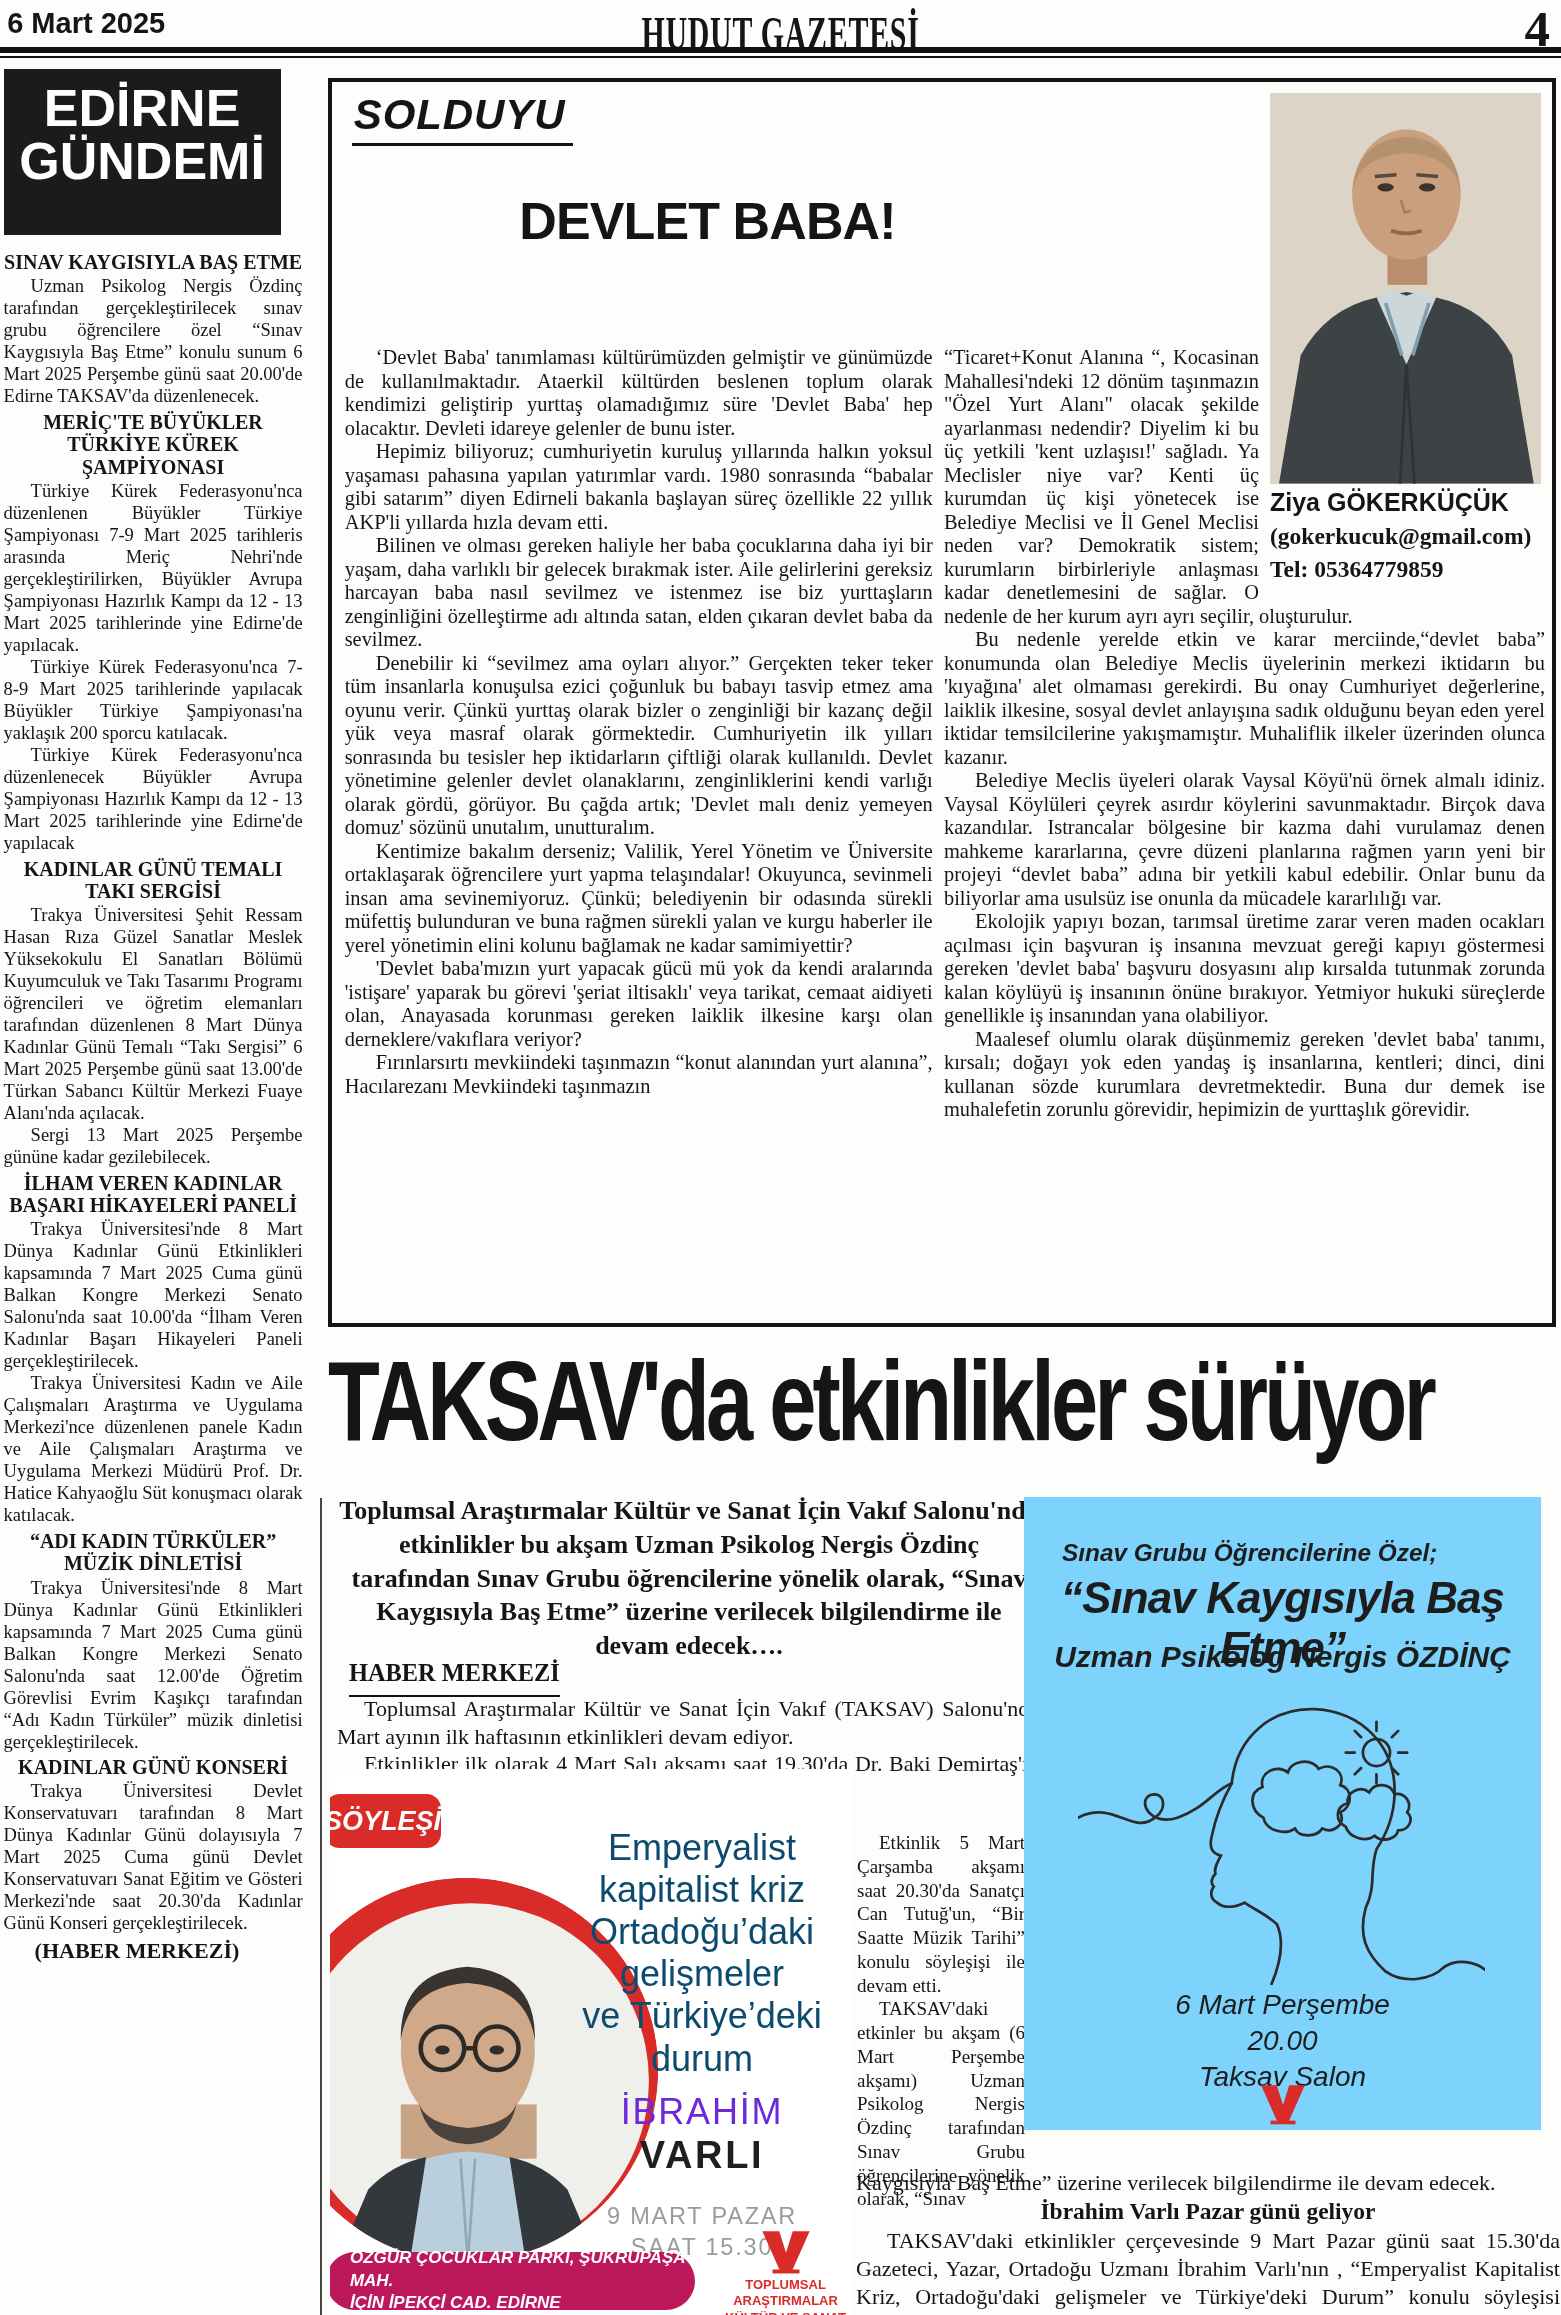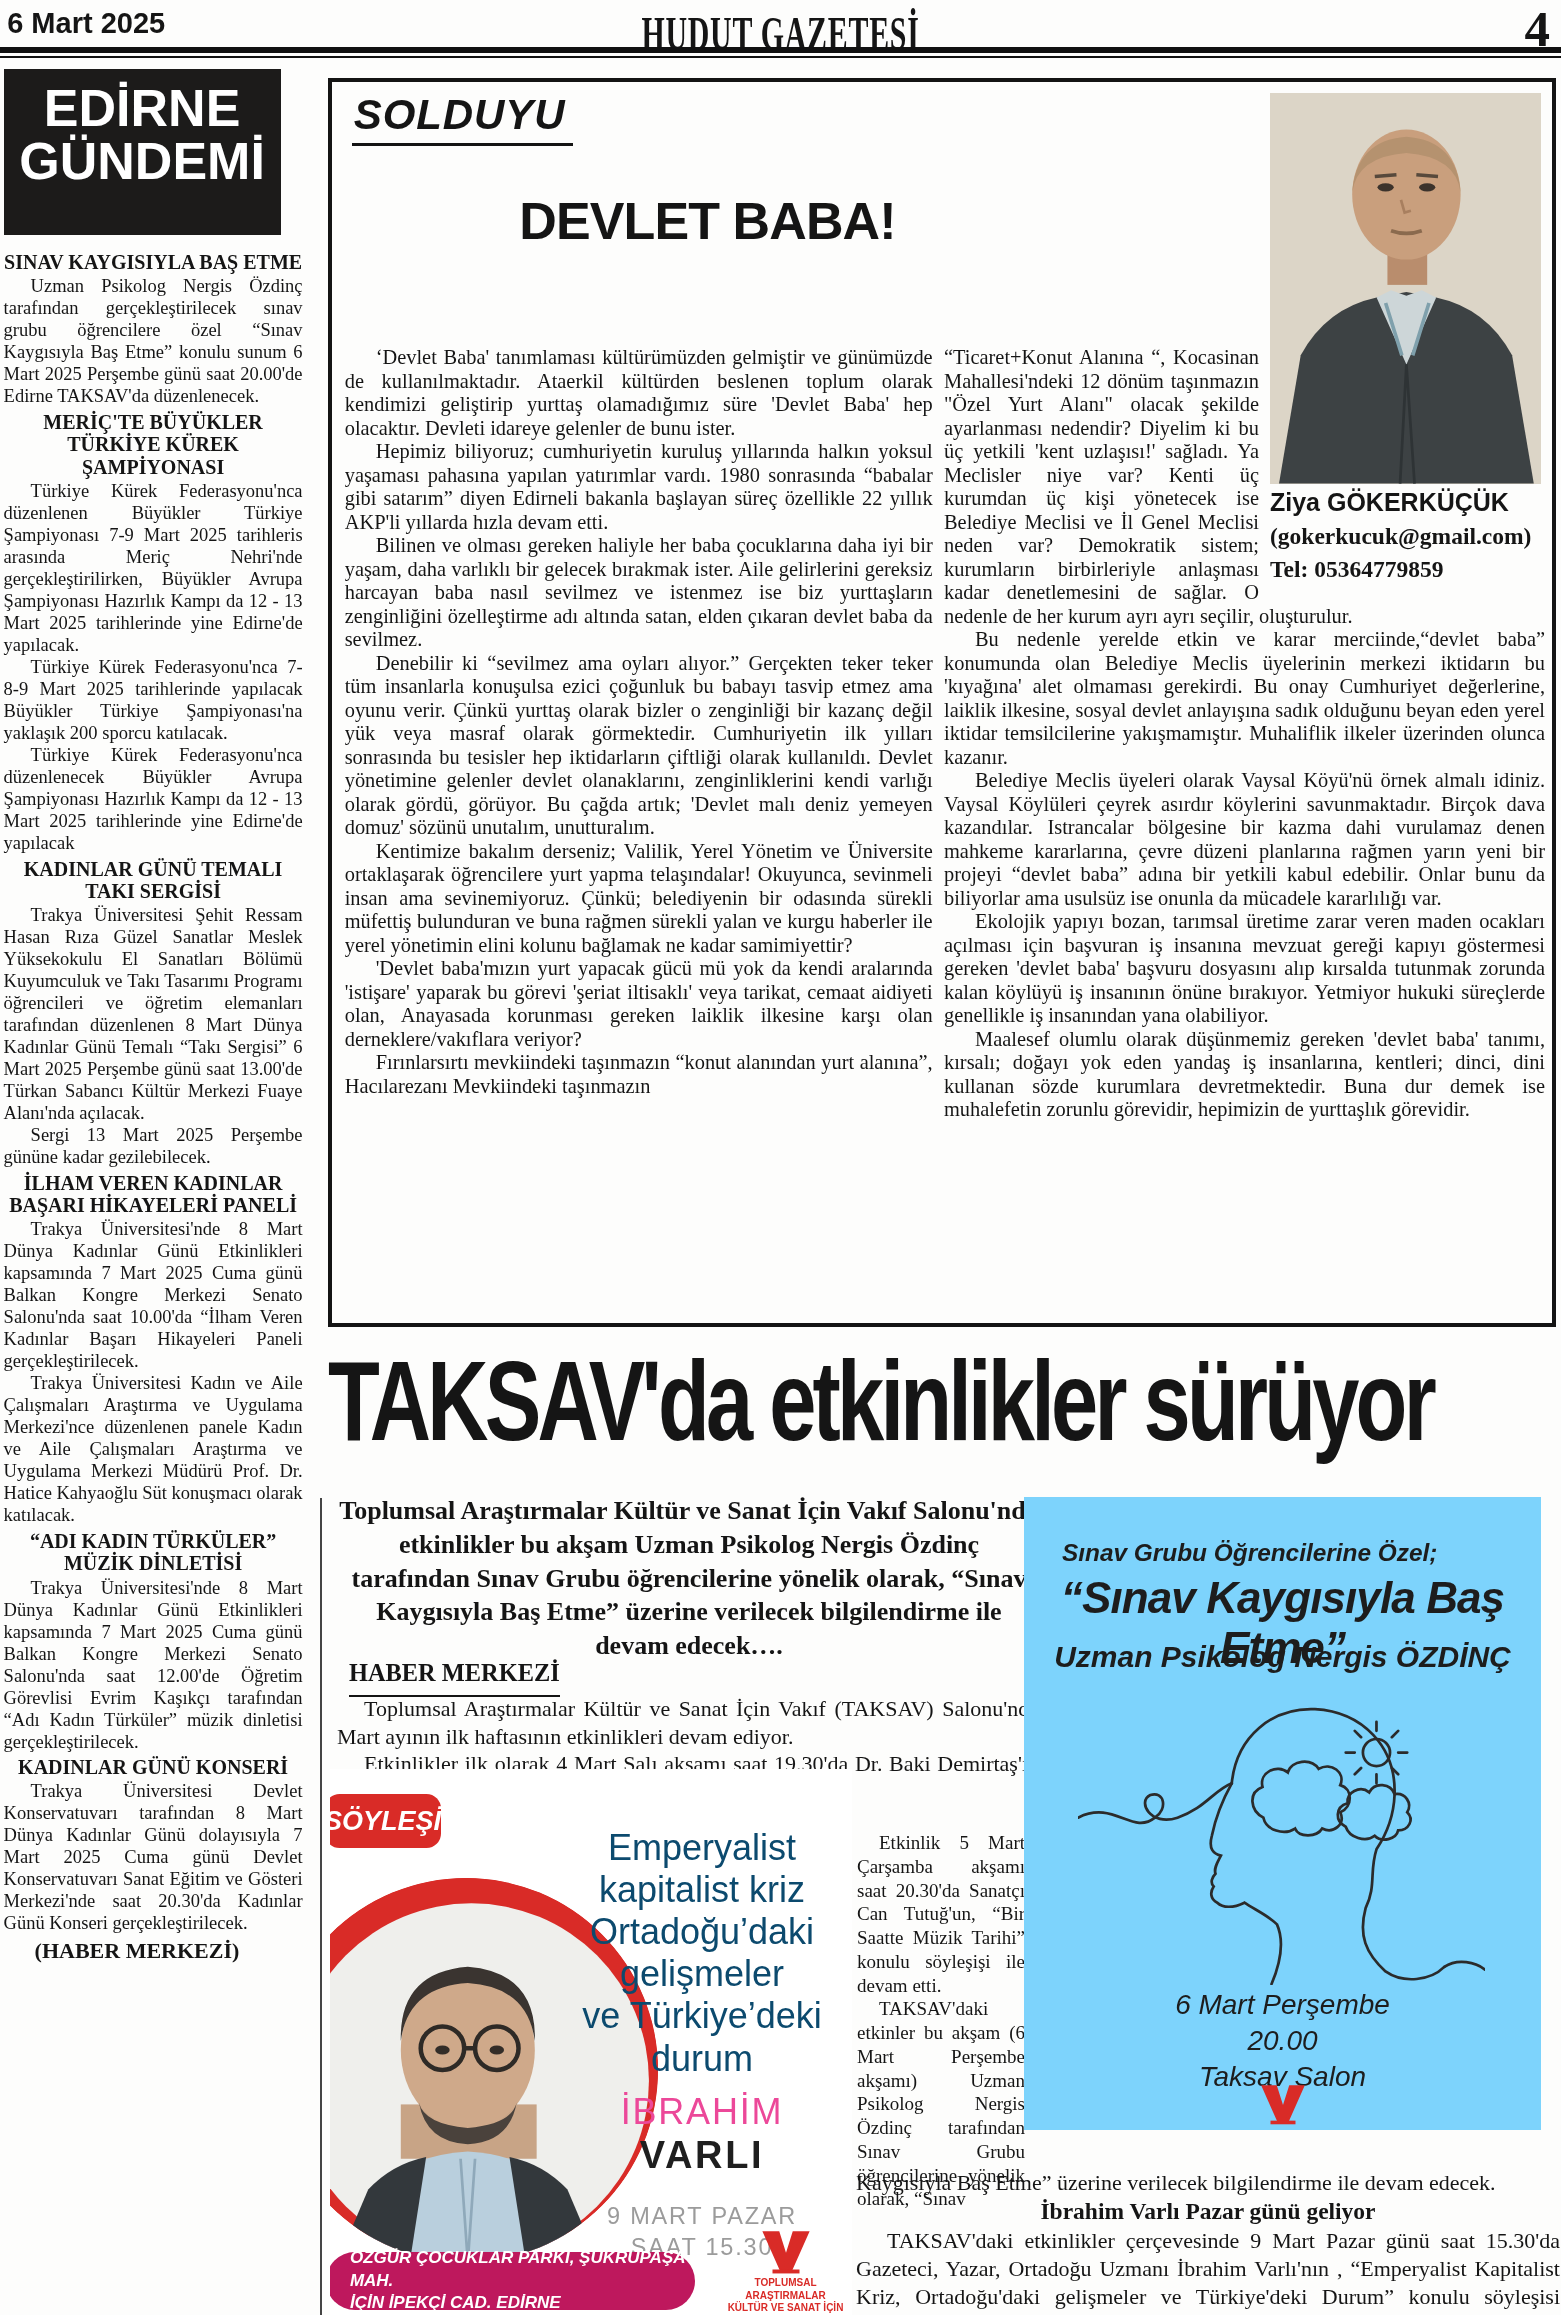--- a/index.html
+++ b/index.html
@@ -61,32 +61,32 @@
   
   .poster-s{position:absolute;left:330px;top:1769px;width:522px;height:546px;background:#fff;overflow:hidden;
           font-family:"Liberation Sans",sans-serif;}
   .ps-badge{position:absolute;left:-5.4px;top:25px;width:116px;height:54px;background:#d92b27;
           border-radius:14.5px;color:#fff;font-style:italic;font-weight:bold;font-size:27px;
           display:flex;align-items:center;justify-content:center;z-index:4;}
   .ps-circle{position:absolute;left:-56px;top:109px;width:384px;height:384px;border-radius:50%;
           background:#d92b27;overflow:hidden;z-index:1;}
   .ps-title{position:absolute;left:228px;top:58px;width:288px;text-align:center;color:#0c4a6e;
           font-size:36px;line-height:1.17;z-index:2;}
-  .ps-speaker1{position:absolute;left:228px;top:322px;width:288px;text-align:center;color:#ec4899;
+  .ps-speaker1{position:absolute;left:228px;top:322px;width:288px;text-align:center;color:#6d28d9;
           font-size:36px;letter-spacing:1.8px;z-index:2;}
   .ps-speaker2{position:absolute;left:228px;top:365px;width:288px;text-align:center;color:#1f1f1f;
           font-weight:bold;font-size:38px;letter-spacing:2.7px;z-index:2;}
   .ps-date{position:absolute;left:228px;top:432px;width:288px;text-align:center;color:#9b9b9b;
           font-size:23.5px;letter-spacing:1.8px;line-height:1.3;z-index:2;}
   .ps-pill{position:absolute;left:-3.6px;top:483px;width:369px;height:58px;background:#be185d;
           border-radius:29px;color:#fff;display:flex;flex-direction:column;justify-content:center;
           padding-left:23.5px;box-sizing:border-box;z-index:5;font-style:italic;font-weight:bold;
           font-size:17px;line-height:1.35;}
   .ps-logo{position:absolute;left:394px;top:460px;width:123px;text-align:center;z-index:3;}
-  .ps-logo .org{color:#d92b27;font-weight:bold;font-size:10px;line-height:1.25;}
+  .ps-logo .org{color:#d92b27;font-weight:bold;font-size:13px;line-height:1.25;}
   .ps-logo .vak{color:#d92b27;font-weight:bold;font-size:12.7px;line-height:1.1;}
   
   .poster-k{position:absolute;left:1024px;top:1497px;width:517px;height:633px;background:#7dd3fc;
           overflow:hidden;font-family:"Liberation Sans",sans-serif;font-style:italic;color:#1d1d1d;}
   .pk-kicker{position:absolute;left:38px;top:42px;font-weight:bold;font-size:24.4px;}
   .pk-title{position:absolute;left:0;top:76px;width:100%;text-align:center;font-weight:bold;
           font-size:44px;letter-spacing:-0.9px;}
   .pk-speaker{position:absolute;left:0;top:143px;width:100%;text-align:center;font-weight:bold;font-size:30px;}
   .pk-art{position:absolute;left:54px;top:185px;}
   .pk-date{position:absolute;left:0;top:490px;width:100%;text-align:center;font-size:28px;line-height:1.28;}

